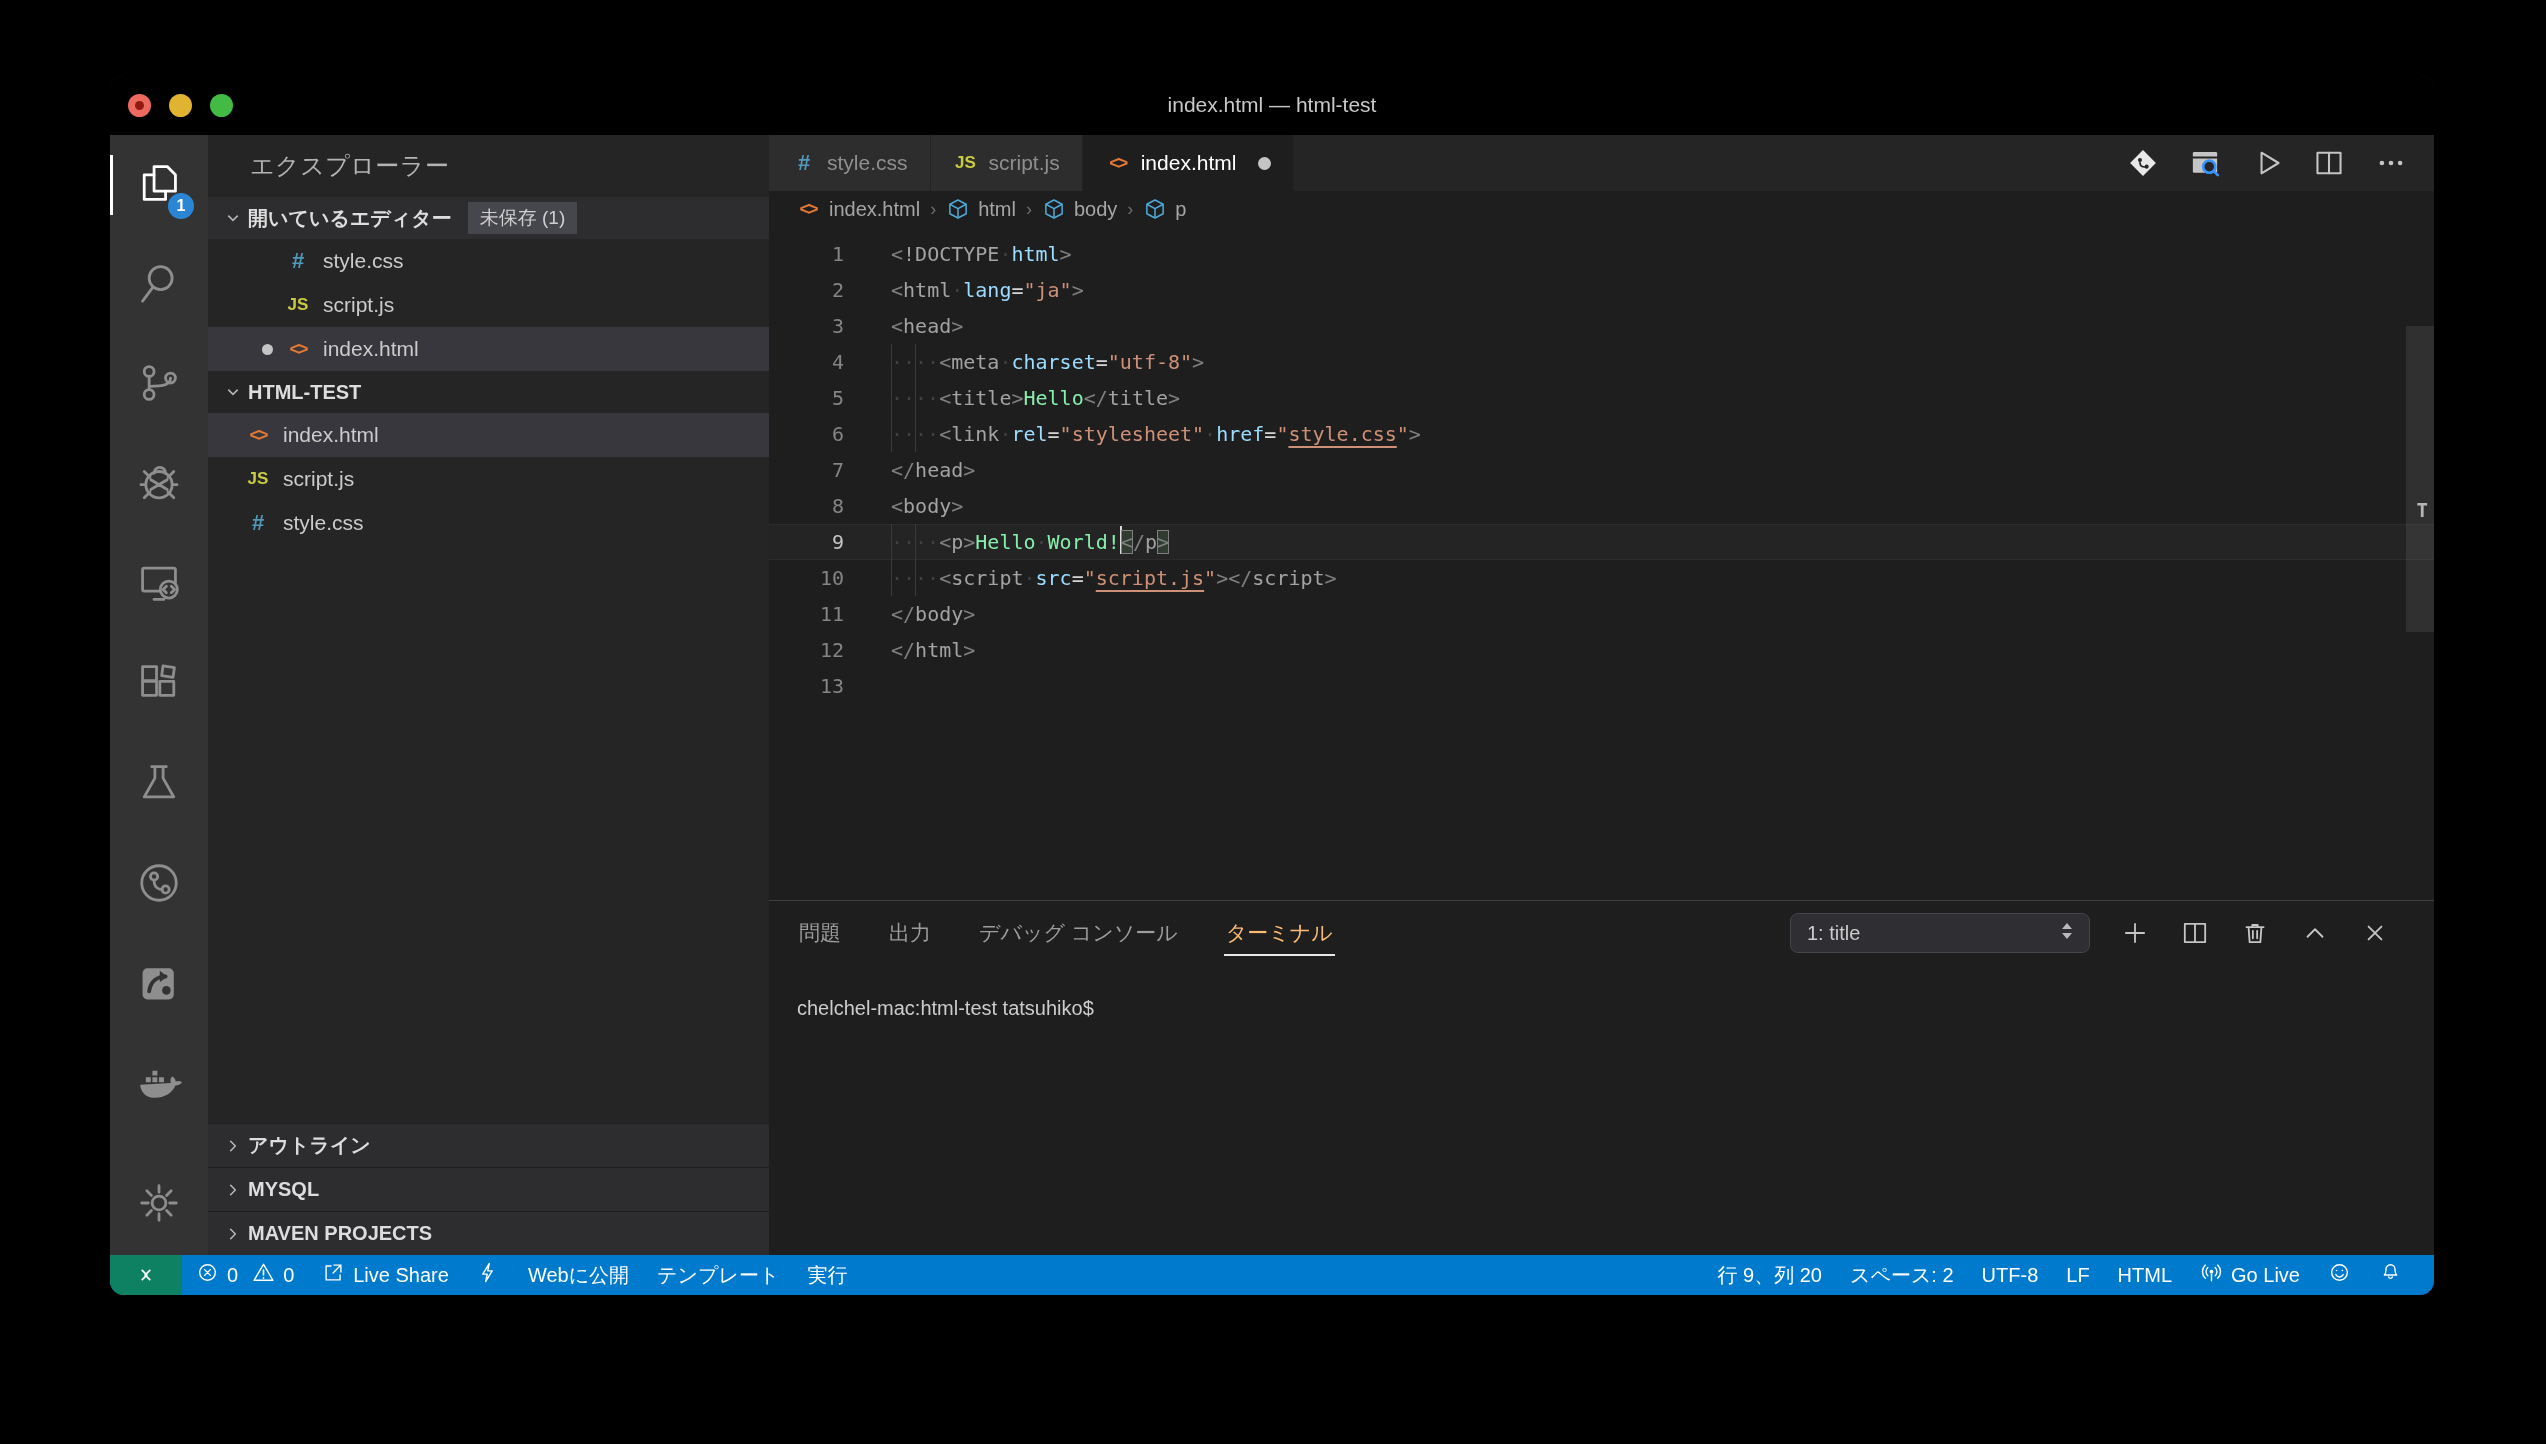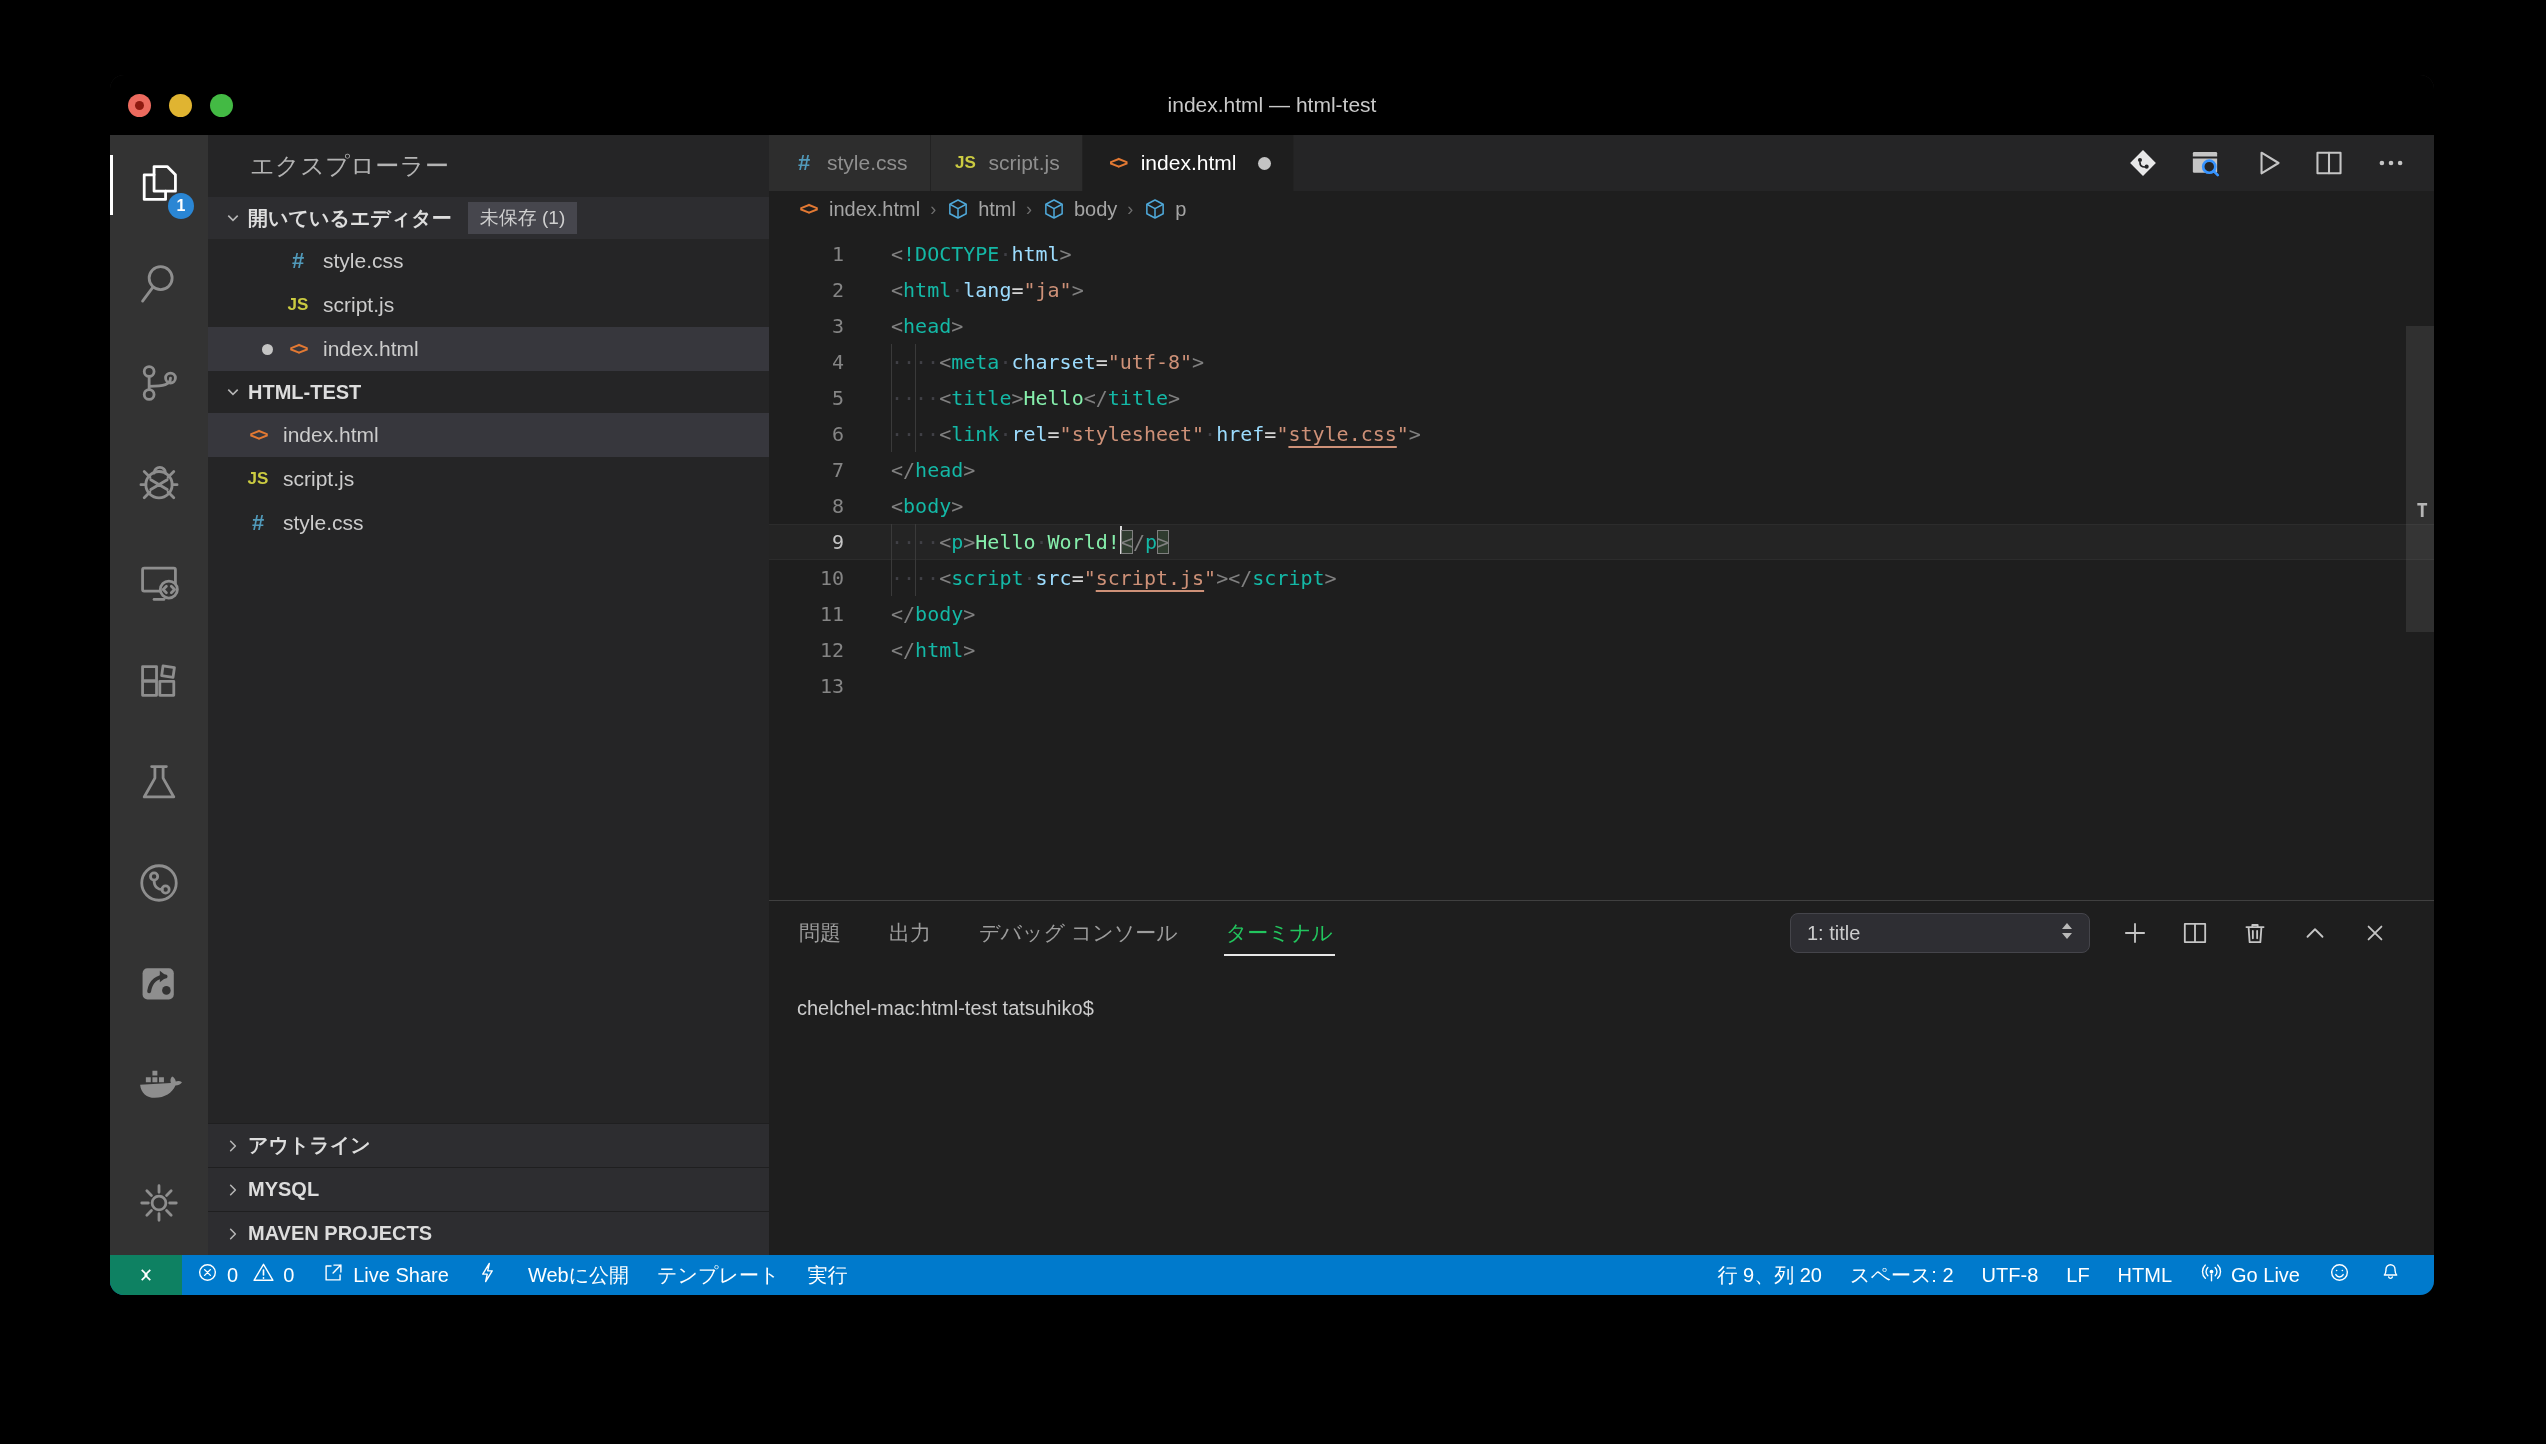--- a/index.html
+++ b/index.html
@@ -67,34 +67,34 @@
 
   
   .codearea { height:673px; position:relative; font-family:"DejaVu Sans Mono", monospace; font-size:20px; overflow:hidden; }
   .codelines { padding-top:9px; }
   .line { height:36px; line-height:36px; display:flex; position:relative; white-space:pre; }
   .line .ln { width:75px; text-align:right; color:#858585; flex:none; font-size:20px; }
   .line.active .ln { color:#c6c6c6; }
   .line .lt { margin-left:47px; }
   .line.active { background:#242424; box-shadow:inset 0 1px 0 #2c2c2c, inset 0 -1px 0 #2c2c2c; }
   .g { position:absolute; top:0; bottom:0; width:1px; background:#3a3a3a; }
-  .tk-p{color:#808080} .tk-tag{color:#14b8a6} .tk-attr{color:#9cdcfe} .tk-eq{color:#d4d4d4}
+  .tk-p{color:#808080} .tk-tag{color:#a3a3a3} .tk-attr{color:#9cdcfe} .tk-eq{color:#d4d4d4}
   .tk-str{color:#ce9178} .tk-link{color:#ce9178; text-decoration:underline; text-underline-offset:5px;}
   .tk-txt{color:#86efac} .tk-ws{color:#404046}
   .tk-pbox{color:#808080; outline:1px solid #7f7f7f; outline-offset:-1px; background:rgba(80,130,80,.25);}
   .caret{display:inline-block; width:2px; height:28px; background:#d9d9d9; vertical-align:-5px; margin-right:-1px;}
   .minimap { position:absolute; top:0; right:0; width:28px; bottom:0; }
   .mm-slider { position:absolute; right:0; width:28px; top:99px; height:306px; background:rgba(160,160,160,.14); }
   .mm-mark { position:absolute; right:6px; top:272px; color:#b5b5b5; font-size:19px; font-weight:bold; font-family:"DejaVu Sans Mono",monospace; }
 
   
   .panel { height:272px; border-top:1px solid #404040; background:#1e1e1e; display:flex; flex-direction:column; }
   .panel-header { height:64px; display:flex; align-items:center; padding:0 44px 0 28px; }
   .ptab { position:relative; font-size:21px; color:#9d9d9d; margin-right:44px; padding:20px 2px; cursor:pointer; }
-  .ptab.active { color:#22c55e; }
+  .ptab.active { color:#fdba74; }
   .ptab.active::after { content:""; position:absolute; left:0; right:0; bottom:11px; height:2px; background:#e7e7e7; }
   .panel-controls { margin-left:auto; display:flex; align-items:center; gap:30px; }
   .shell-select { width:300px; height:40px; background:#2e2e33; border:1px solid #45454b; border-radius:8px;
      display:flex; align-items:center; padding:0 10px 0 16px; color:#cccccc; font-size:20px; cursor:pointer; }
   .shell-select .updown { margin-left:auto; color:#b9b9b9; }
   .shell-select svg { width:24px; height:24px; }
   .picon { width:30px; height:30px; color:#c5c5c5; cursor:pointer; }
   .picon svg { width:30px; height:30px; }
   .terminal-body { padding:32px 0 0 28px; font-family:Liberation Sans, sans-serif; font-size:20px; color:#cccccc; flex:1; }
 

